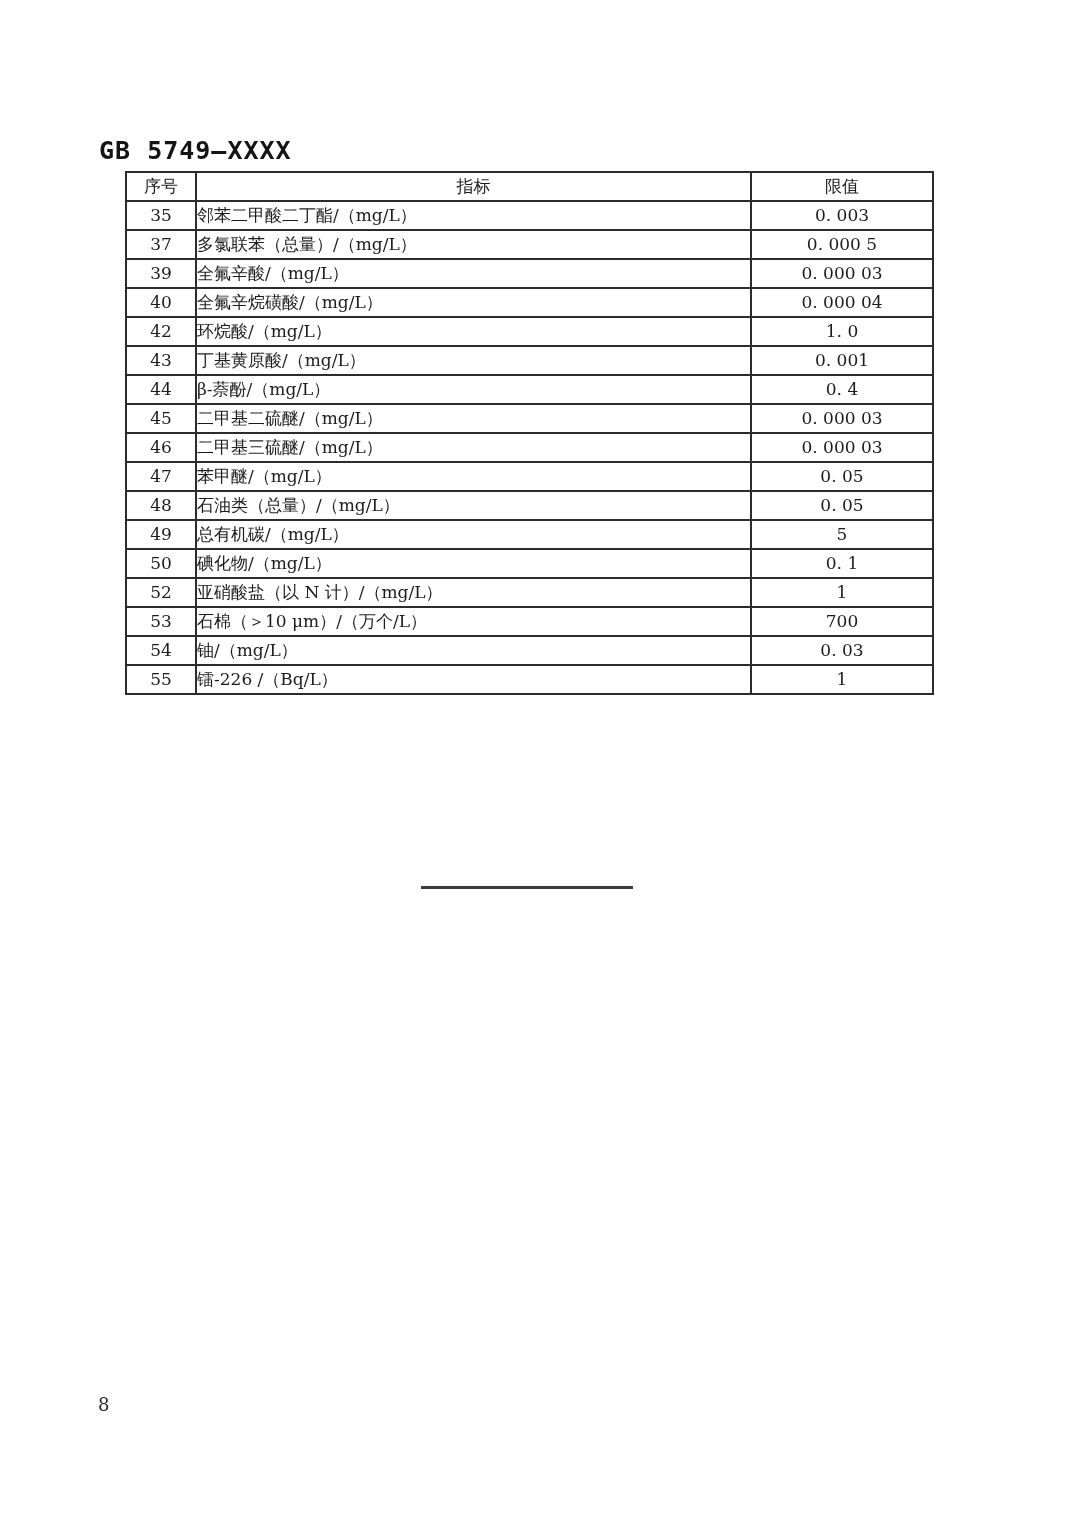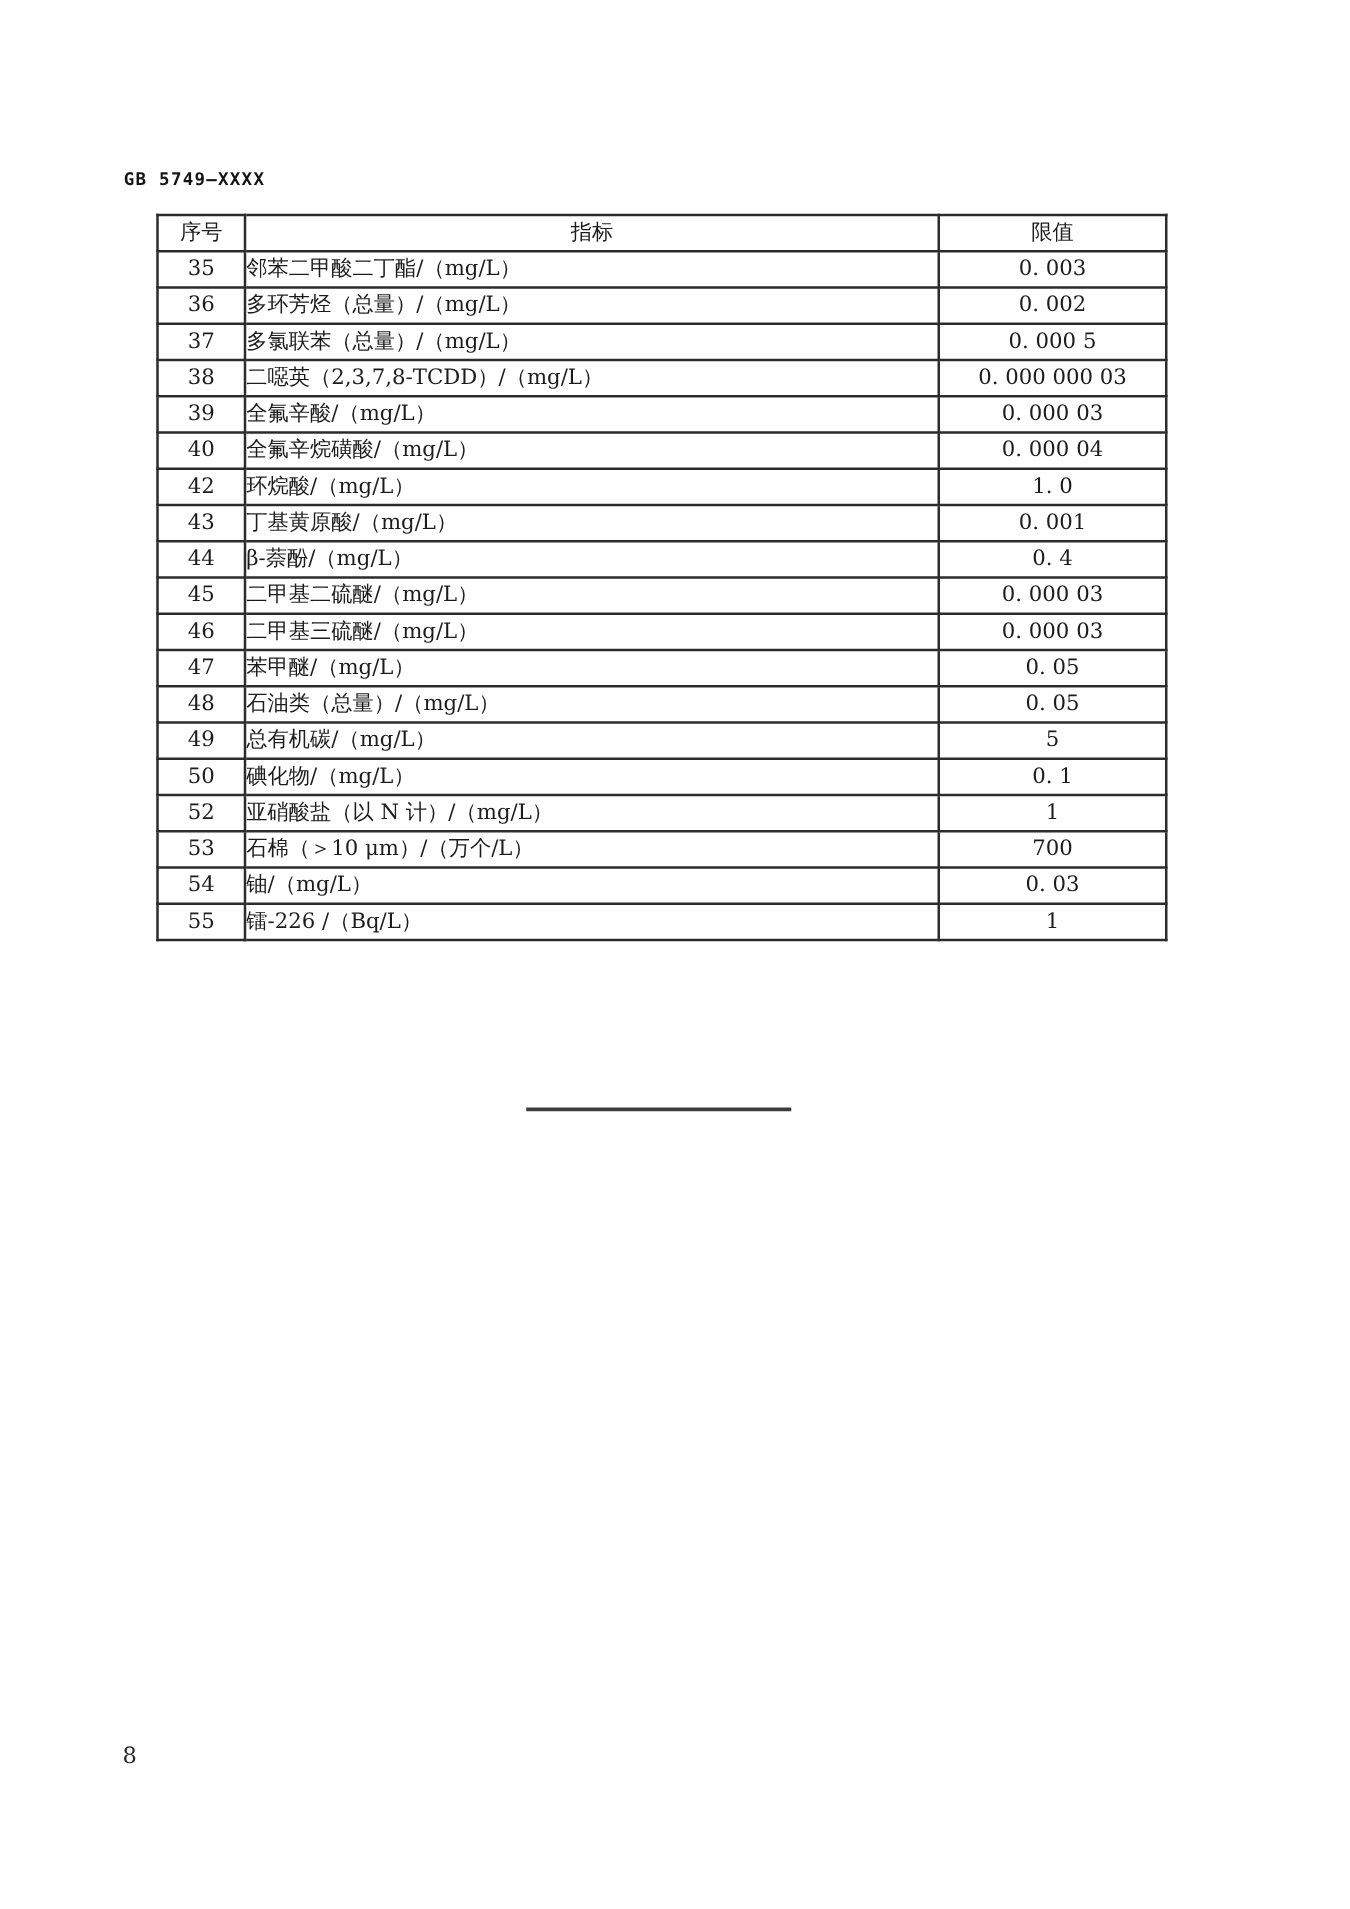--- a/index.html
+++ b/index.html
@@ -10,21 +10,21 @@
     background: #ffffff;
     font-family: "DejaVu Serif", "Liberation Serif", serif;
     color: #1c1c1c;
     overflow: hidden;
   }
   .doc-code {
     position: absolute;
     left: 99px;
     top: 136px;
     font-family: "DejaVu Sans Mono", "Liberation Mono", monospace;
-    font-size: 14px;
+    font-size: 25px;
     font-weight: 700;
     letter-spacing: 1px;
     color: #141414;
     white-space: pre;
   }
   table.limits {
     position: absolute;
     left: 125px;
     top: 171px;
     width: 807px;
@@ -85,33 +85,23 @@
         <th>限值</th>
       </tr>
     </thead>
     <tbody id="rows">
         <tr>
           <td class="td-no">35</td>
           <td class="td-ind">邻苯二甲酸二丁酯/（mg/L）</td>
           <td class="td-lim">0. 003</td>
         </tr>
         <tr>
-          <td class="td-no">36</td>
-          <td class="td-ind">多环芳烃（总量）/（mg/L）</td>
-          <td class="td-lim">0. 002</td>
-        </tr>
-        <tr>
           <td class="td-no">37</td>
           <td class="td-ind">多氯联苯（总量）/（mg/L）</td>
           <td class="td-lim">0. 000 5</td>
-        </tr>
-        <tr>
-          <td class="td-no">38</td>
-          <td class="td-ind">二噁英（2,3,7,8-TCDD）/（mg/L）</td>
-          <td class="td-lim">0. 000 000 03</td>
         </tr>
         <tr>
           <td class="td-no">39</td>
           <td class="td-ind">全氟辛酸/（mg/L）</td>
           <td class="td-lim">0. 000 03</td>
         </tr>
         <tr>
           <td class="td-no">40</td>
           <td class="td-ind">全氟辛烷磺酸/（mg/L）</td>
           <td class="td-lim">0. 000 04</td>

